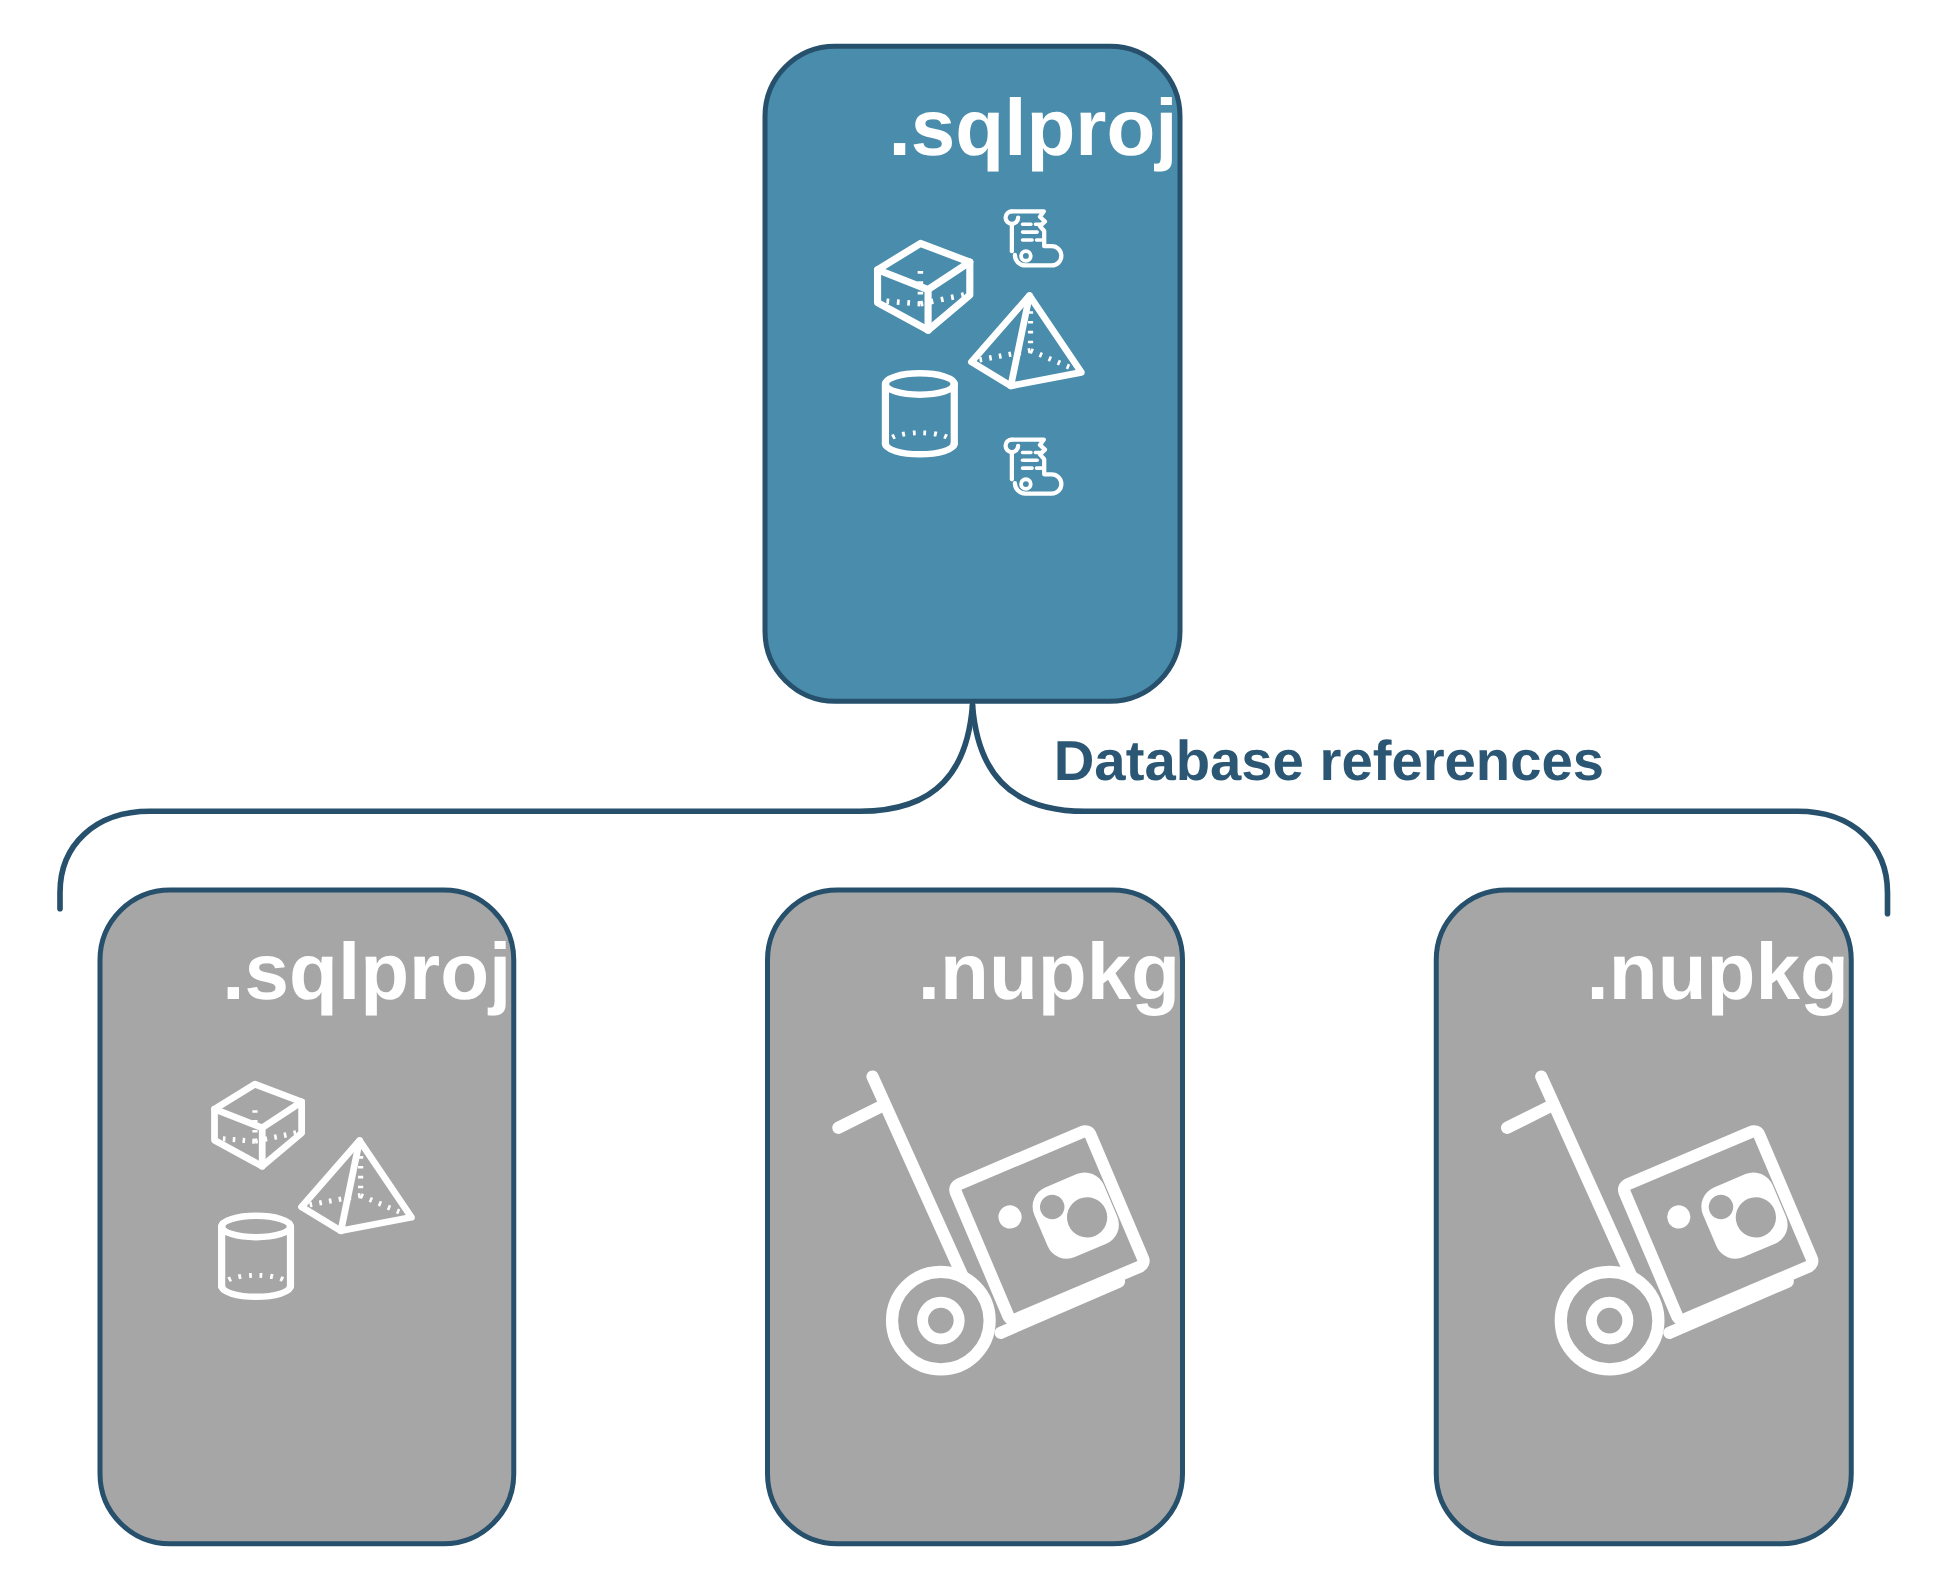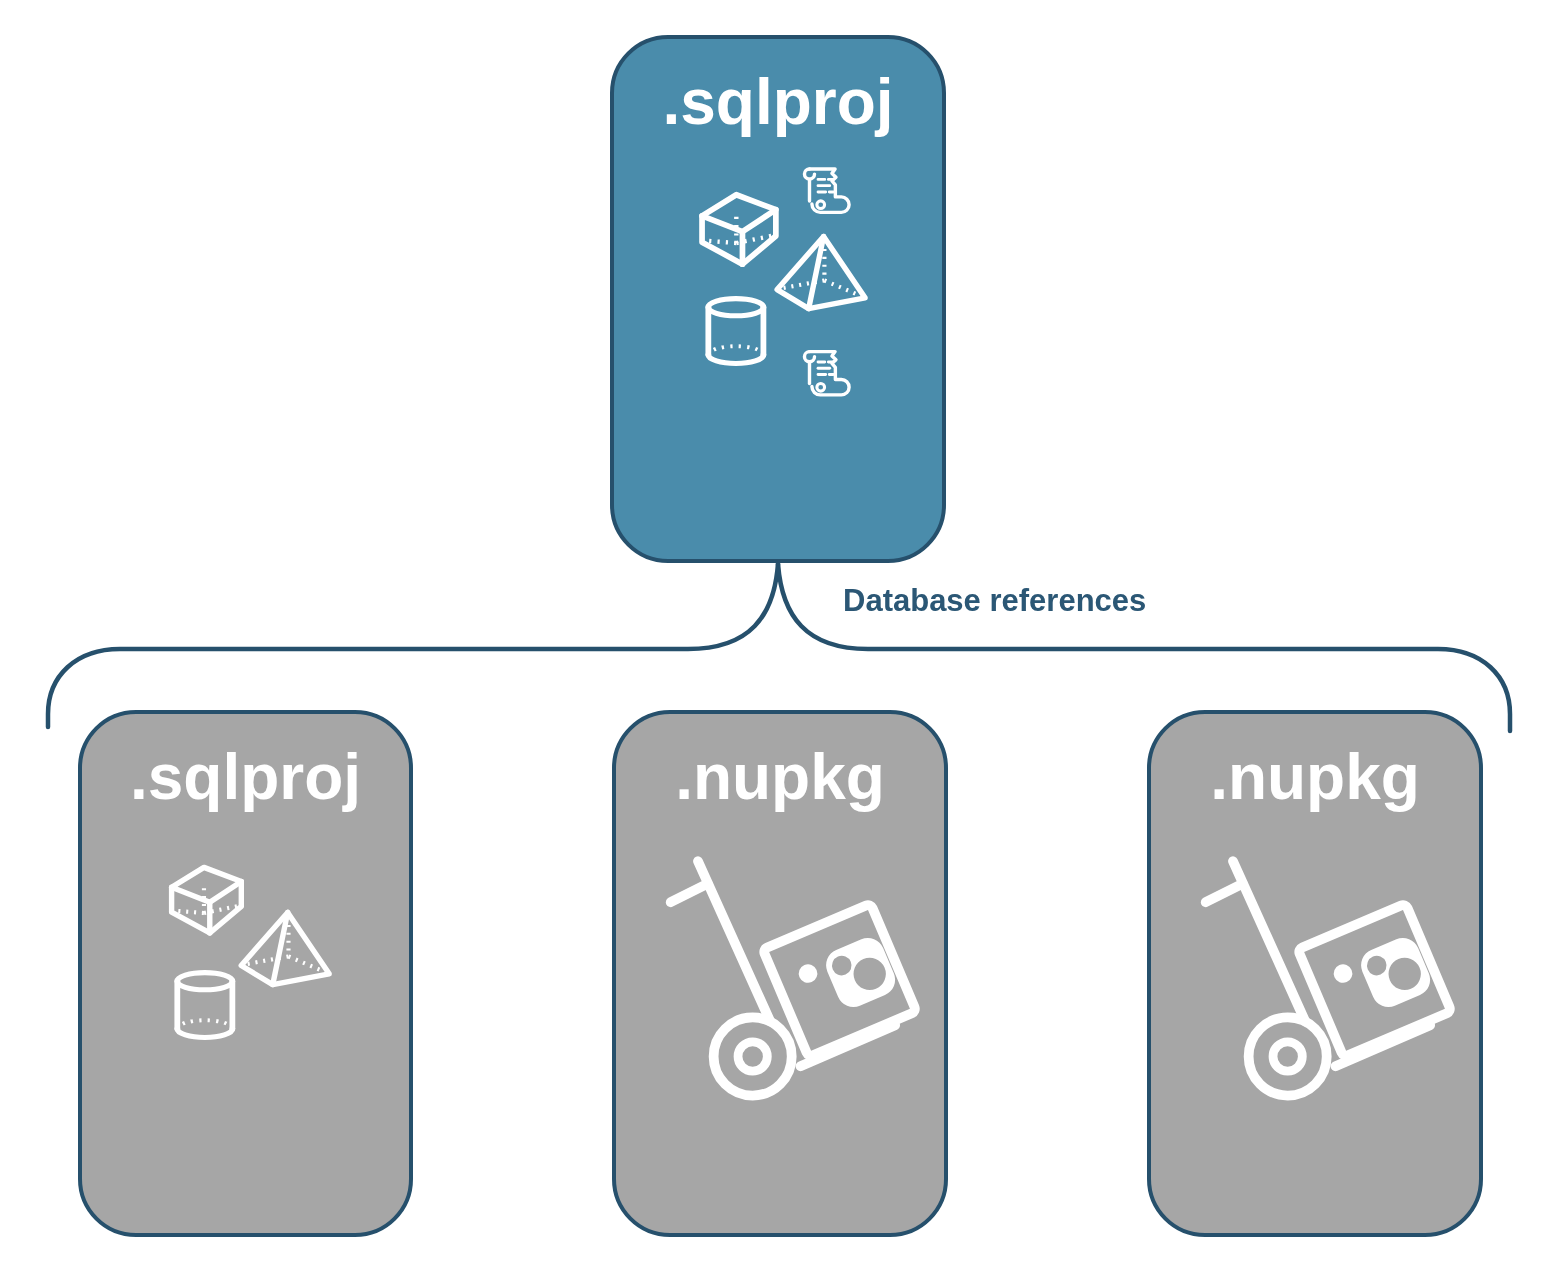--- a/index.html
+++ b/index.html
@@ -23,35 +23,35 @@
     border: 4px solid var(--outline, #26506C);
     border-radius: 58px;
   }
   .node--root { left: 610px; top: 35px;  width: 336px; height: 528px; background: var(--root-fill, #4A8CAB); }
   .node--c0   { left: 78px;  top: 710px; width: 335px; height: 527px; background: var(--child-fill, #A6A6A6); }
   .node--c1   { left: 612px; top: 710px; width: 336px; height: 527px; background: var(--child-fill, #A6A6A6); }
   .node--c2   { left: 1147px;top: 710px; width: 336px; height: 527px; background: var(--child-fill, #A6A6A6); }
   .node-label {
     position: absolute;
     top: 26px; left: 0; right: 0;
-    text-align: center;
+    text-align: right;
     font-size: 64px;
     font-weight: 700;
     color: var(--label-text, #FFFFFF);
   }
   .node-icons {
     position: absolute;
     left: 0; top: 0;
     width: 100%; height: 100%;
     color: var(--icon-stroke, #FFFFFF);
   }
   .connector-label {
     position: absolute;
     left: 843px; top: 583px;
-    font-size: 31px;
+    font-size: 45px;
     font-weight: 700;
     white-space: nowrap;
     color: var(--connector-text, #2B5775);
   }
   .defs-svg { position: absolute; width: 0; height: 0; overflow: hidden; }
 </style>
 </head>
 <body>
 
 <svg class="defs-svg" aria-hidden="true">

